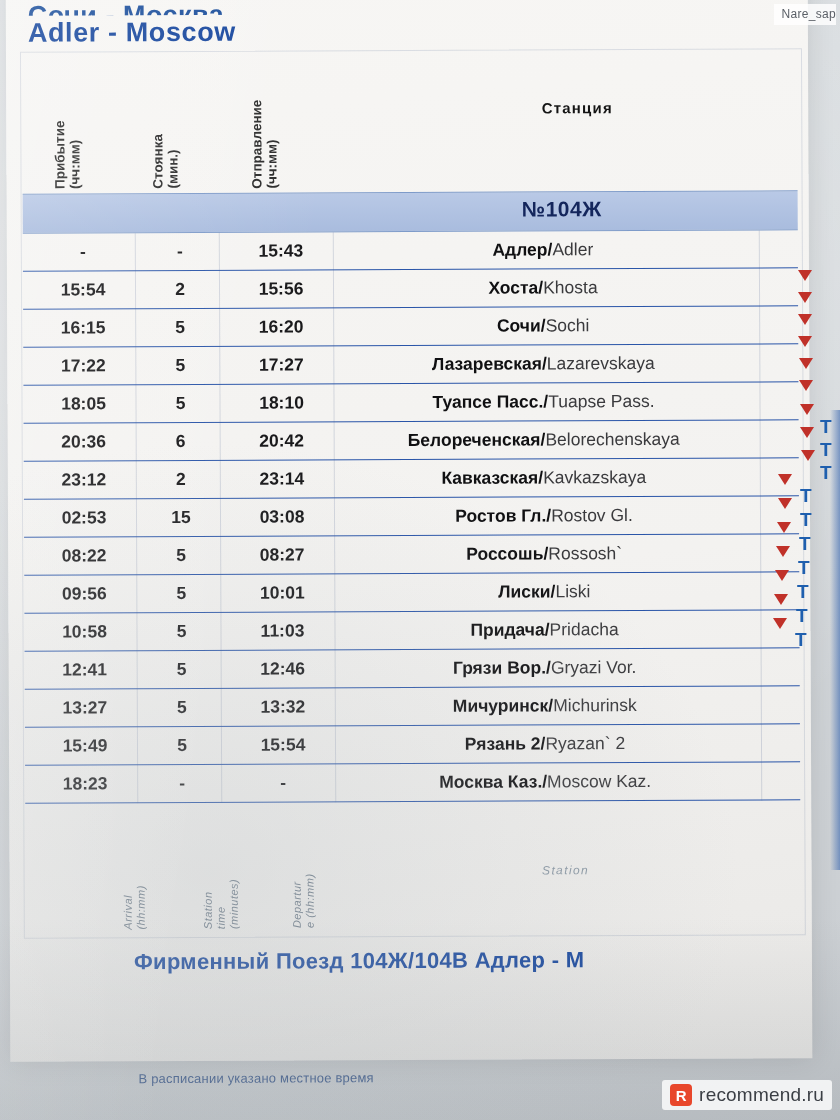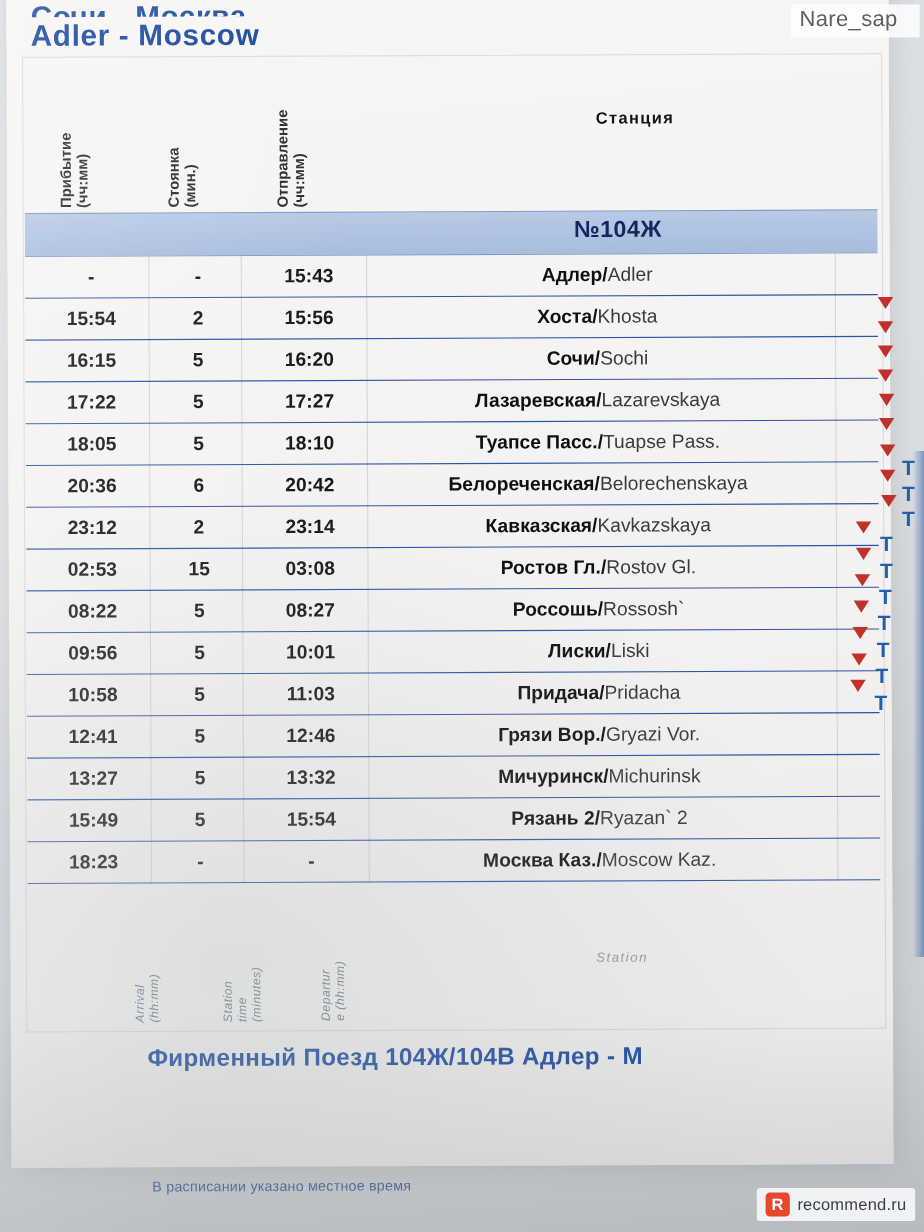--- a/index.html
+++ b/index.html
@@ -265,22 +265,22 @@
     pointer-events: none;
   }
 
   
   #wm-user {
     position: absolute;
     right: 4px;
     top: 4px;
     background: rgba(255,255,255,0.82);
     color: #5a5f66;
-    font-size: 20px;
-    padding: 3px 20px 4px 8px;
+    font-size: 12px;
+    padding: 3px 0 4px 8px;
     letter-spacing: 0.3px;
     text-align: center;
   }
   #wm-brand {
     position: absolute;
     right: 8px;
     bottom: 10px;
     display: flex;
     align-items: center;
     gap: 7px;
@@ -293,21 +293,21 @@
     border-radius: 4px;
     background: #e8472b;
     color: #fff;
     font-size: 15px;
     font-weight: bold;
     display: flex;
     align-items: center;
     justify-content: center;
   }
   #wm-text {
-    font-size: 15px;
+    font-size: 19px;
     color: #3b3f45;
     letter-spacing: 0.2px;
   }
 
   
   #edge-stripe {
     position: absolute;
     right: 0;
     top: 410px;
     width: 10px;

